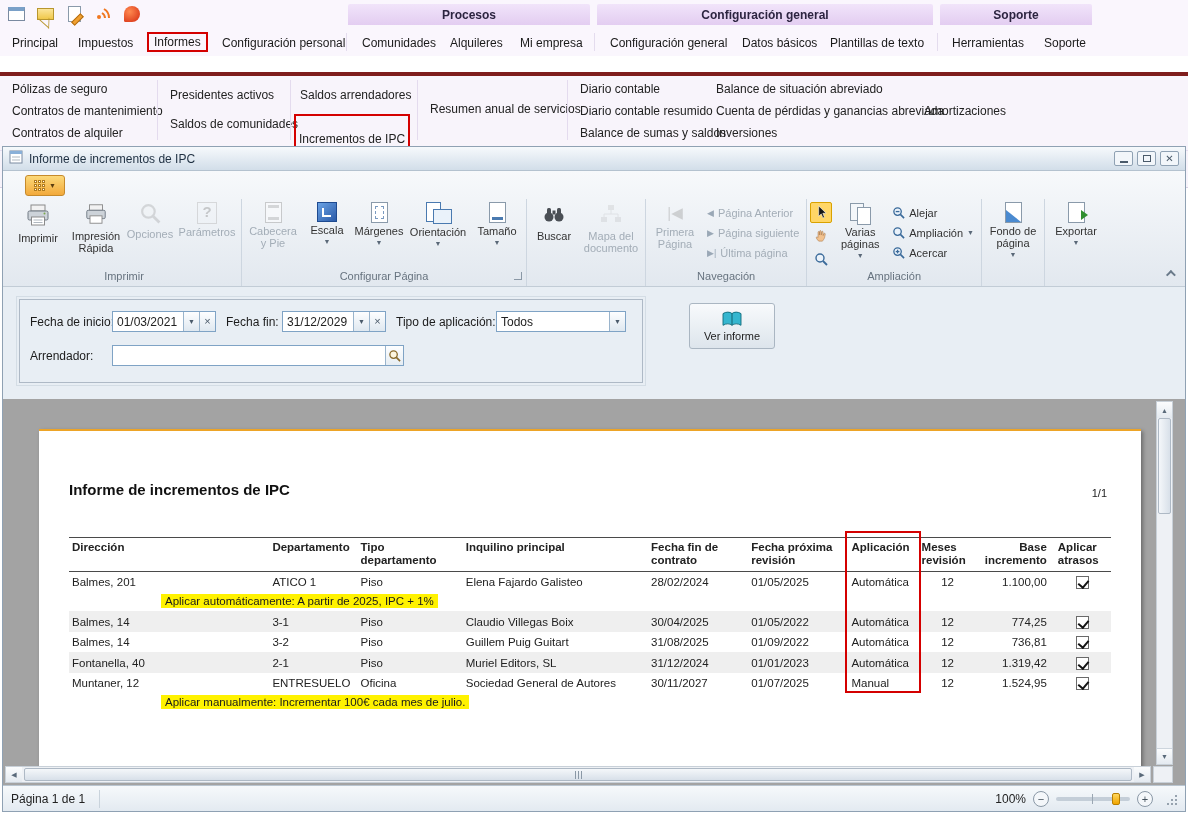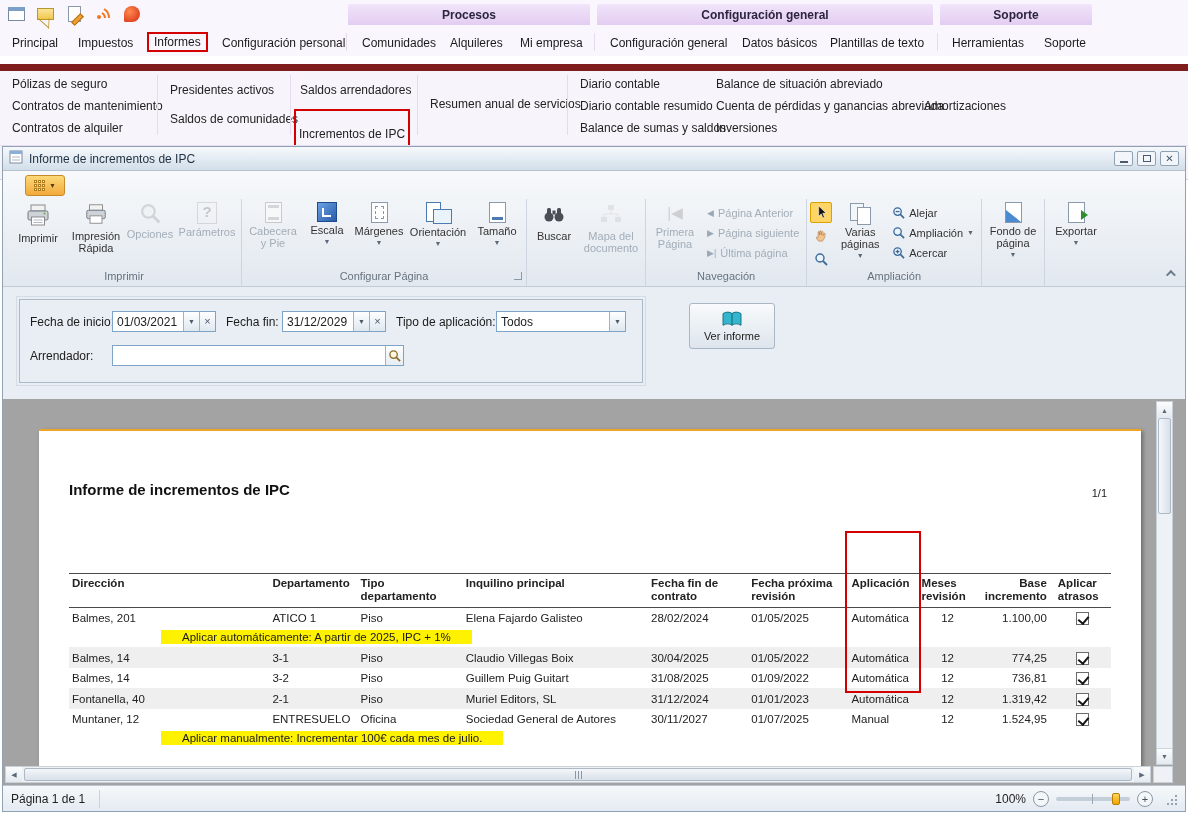--- a/index.html
+++ b/index.html
@@ -13,21 +13,21 @@
   .qicon { width:20px; height:20px; display:flex; align-items:center; justify-content:center; }
   .ctx-group { position:absolute; top:4px; height:21px; background:linear-gradient(#f1e4fa,#e3cdf1); display:flex; align-items:center; justify-content:center; font-weight:bold; font-size:12px; color:#2c2440; border-radius:2px 2px 0 0; }
   .ctx-procesos { left:348px; width:242px; }
   .ctx-config   { left:597px; width:336px; }
   .ctx-soporte  { left:940px; width:152px; }
   .tab { position:absolute; top:33px; font-size:12px; color:#1a1a1a; padding:3px 6px; white-space:nowrap; }
   .tab.red-box { border:2px solid #d40000; padding:1px 5px; top:32px; }
   .tab-sep { position:absolute; top:33px; height:18px; width:1px; background:#e4dcee; }
 
   
-  .menu-panel { position:absolute; left:0; top:64px; width:1188px; height:116px; background:#f8f4fb; border-top:7px solid #7f1d1d; border-bottom:1px solid #d8cfe3; }
+  .menu-panel { position:absolute; left:0; top:72px; width:1188px; height:116px; background:#f8f4fb; border-top:4px solid #7f1d1d; border-bottom:1px solid #d8cfe3; }
   .menu-item { position:absolute; font-size:12px; color:#222; white-space:nowrap; padding:2px 4px; }
   .menu-item.red-box { border:2px solid #d40000; padding:16px 3px; }
   .menu-sep { position:absolute; top:4px; height:60px; width:1px; background:#e4dbee; }
   .menu-footers { position:absolute; left:0; top:66px; width:1188px; height:23px; border-top:1px solid #e6def0; display:flex;margin-top:8px; }
   .menu-footer { font-size:11px; color:#8d8399; text-align:center; padding-top:5px; }
 
   
   .window { position:absolute; left:2px; top:146px; width:1184px; height:666px; border:1px solid #8fa1b3; background:#e8eef4; display:flex; flex-direction:column; }
   .titlebar { height:24px; background:linear-gradient(#f6f9fc,#d2dee9); border-bottom:1px solid #b4c2cf; display:flex; align-items:center; padding:0 6px; gap:6px; flex:0 0 auto; }
   .title-text { font-size:12px; color:#1f3042; }
@@ -91,28 +91,28 @@
   .fbtn.x { font-size:11px; line-height:11px; }
   .mag-btn { width:18px; border-left:1px solid #9ab4cc; background:linear-gradient(#fdfeff,#e6edf3); display:flex; align-items:center; justify-content:center; }
   .ver-informe { position:absolute; left:686px; top:16px; width:86px; height:46px; background:linear-gradient(#f8fafc,#dde5ec); border:1px solid #aab6c2; border-radius:3px; display:flex; flex-direction:column; align-items:center; justify-content:center; gap:2px; font-size:11px; color:#222; }
 
   
   .viewer { position:relative; flex:1 1 auto; background:#a3a3a3; overflow:hidden; }
   .page { position:absolute; left:36px; top:30px; width:1102px; bottom:17px; background:#fff; border-top:2px solid #eda427; box-shadow:2px 2px 4px rgba(0,0,0,0.35); }
   .page-title { position:absolute; left:30px; top:50px; font-size:15px; font-weight:bold; color:#111; }
   .page-ind { position:absolute; right:34px; top:56px; font-size:11px; color:#222; }
   .tablewrap { position:absolute; left:30px; right:30px; top:106px; }
-  table.rep { width:100%; border-collapse:collapse; table-layout:fixed; font-size:11.5px;margin-top:36px; }
+  table.rep { width:100%; border-collapse:collapse; table-layout:fixed; font-size:11.5px; }
   table.rep th { font-weight:bold; text-align:left; vertical-align:top; padding:3px 3px 4px 3px; line-height:13px; border-top:1px solid #4a4a4a; border-bottom:1px solid #4a4a4a; }
   table.rep td { padding:3px 3px; line-height:14px; vertical-align:middle; }
   table.rep .num { text-align:right; padding-right:8px; }
   table.rep .center { text-align:center; }
   tr.alt td { background:#efefef; }
   .note-cell { padding:2px 0 3px 92px !important; }
-  .note { background:#fff200; padding:1px 21px; font-size:11.5px; color:#1a1a1a; white-space:nowrap; }
+  .note { background:#fff200; padding:1px 4px; font-size:11.5px; color:#1a1a1a; white-space:nowrap; }
   .chk { width:13px; height:13px; border:1px solid #6a6a6a; background:#fff; display:inline-block; position:relative; vertical-align:middle; }
   .chk::after { content:""; position:absolute; left:3px; top:1px; width:5px; height:8px; border:solid #141414; border-width:0 2px 2px 0; transform:rotate(40deg); }
   .aplicacion-box { position:absolute; left:806px; top:100px; width:76px; height:162px; border:2px solid #d40000; pointer-events:none; }
 
   
   .vscroll { position:absolute; top:2px; right:12px; bottom:20px; width:17px; background:#eef1f5; border:1px solid #c8d0d8; display:flex; flex-direction:column; }
   .sarr { flex:0 0 16px; display:flex; align-items:center; justify-content:center; font-size:7px; color:#5a6a7a; background:linear-gradient(#fbfcfd,#e4eaf0); }
   .vtrack { flex:1; position:relative; }
   .vthumb { position:absolute; left:1px; right:1px; top:0; height:96px; background:linear-gradient(90deg,#f4f7fa,#d8e0e9); border:1px solid #aeb9c5; border-radius:2px; }
   .hscroll { position:absolute; left:2px; right:34px; bottom:2px; height:17px; background:#eef1f5; border:1px solid #c8d0d8; display:flex; }

